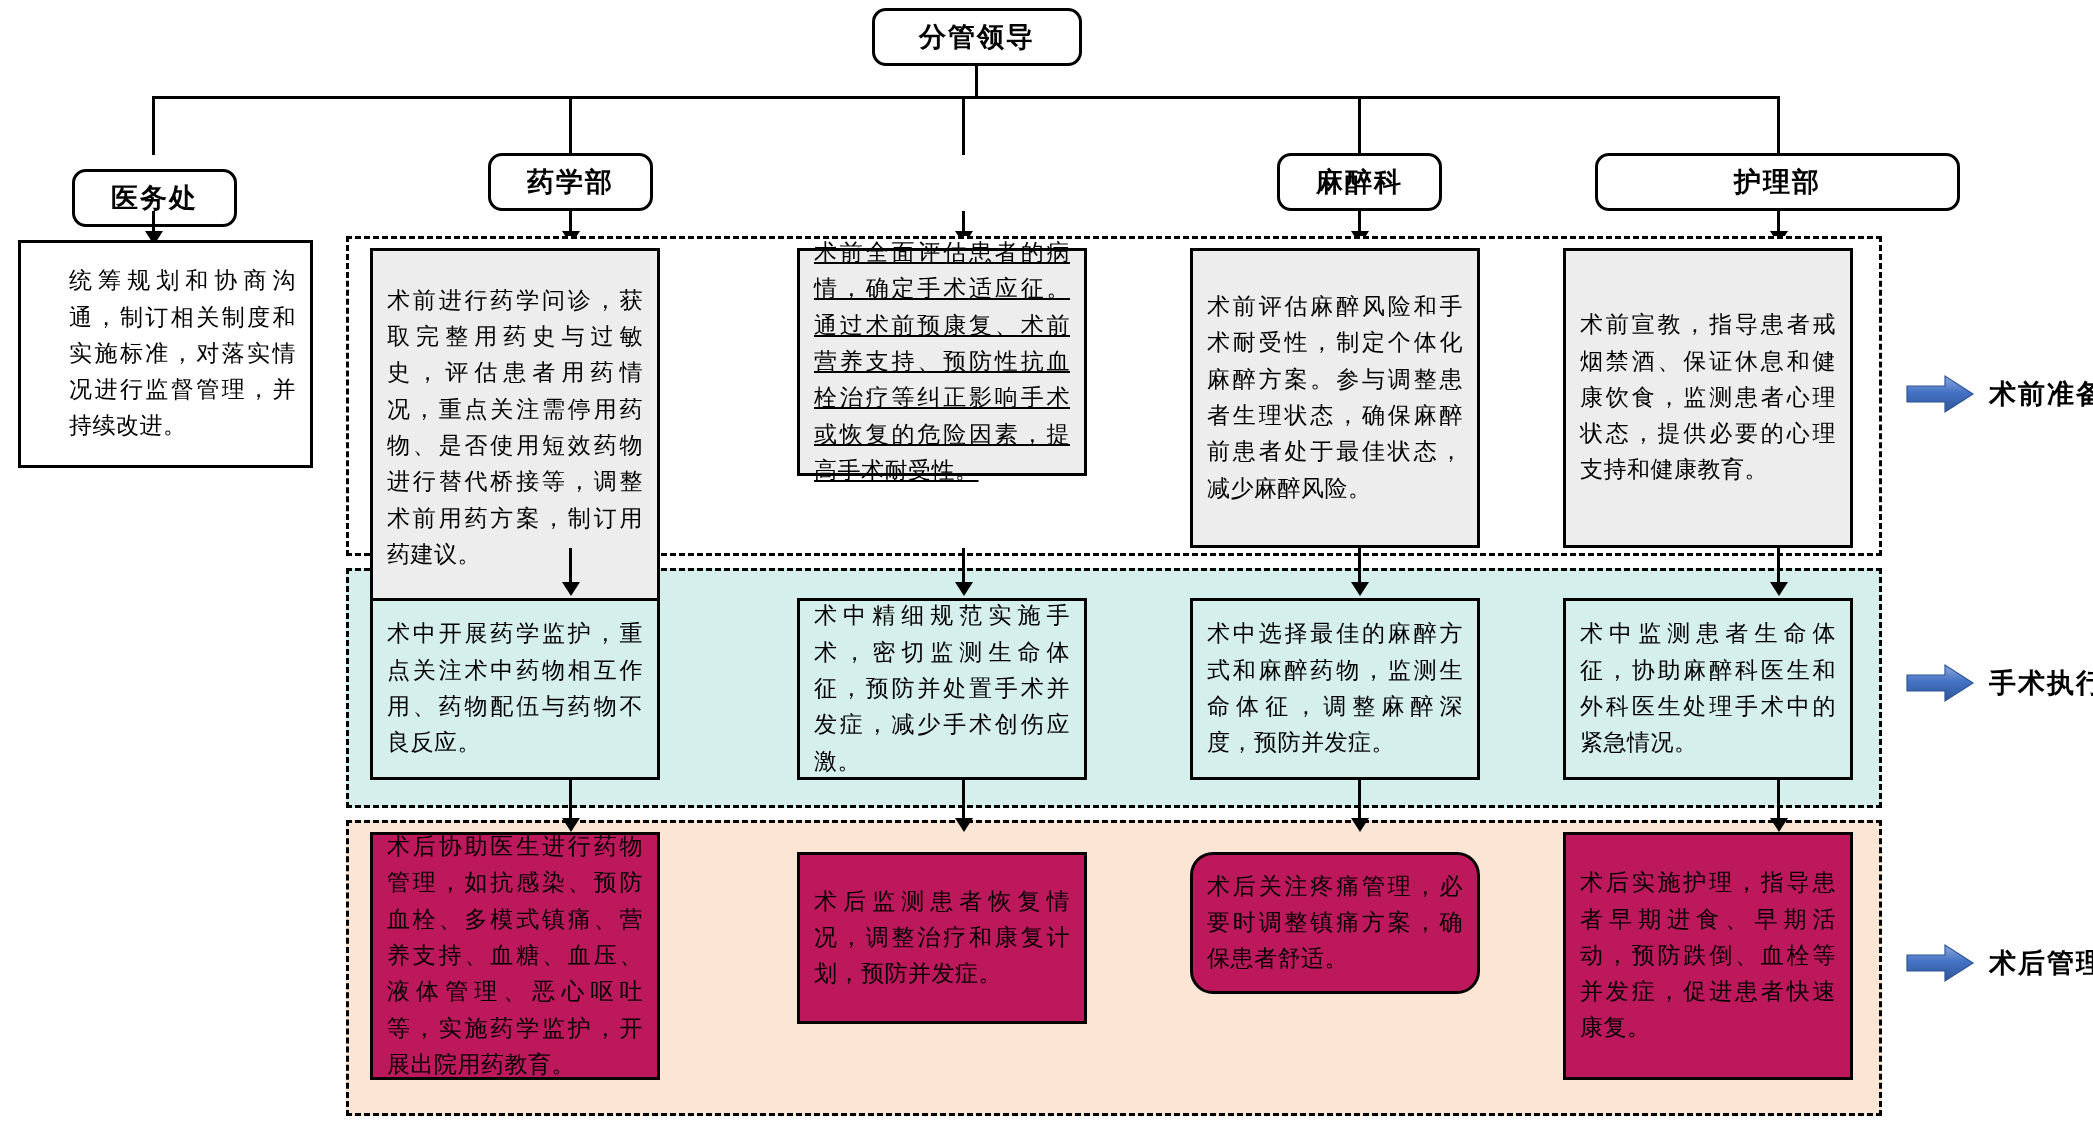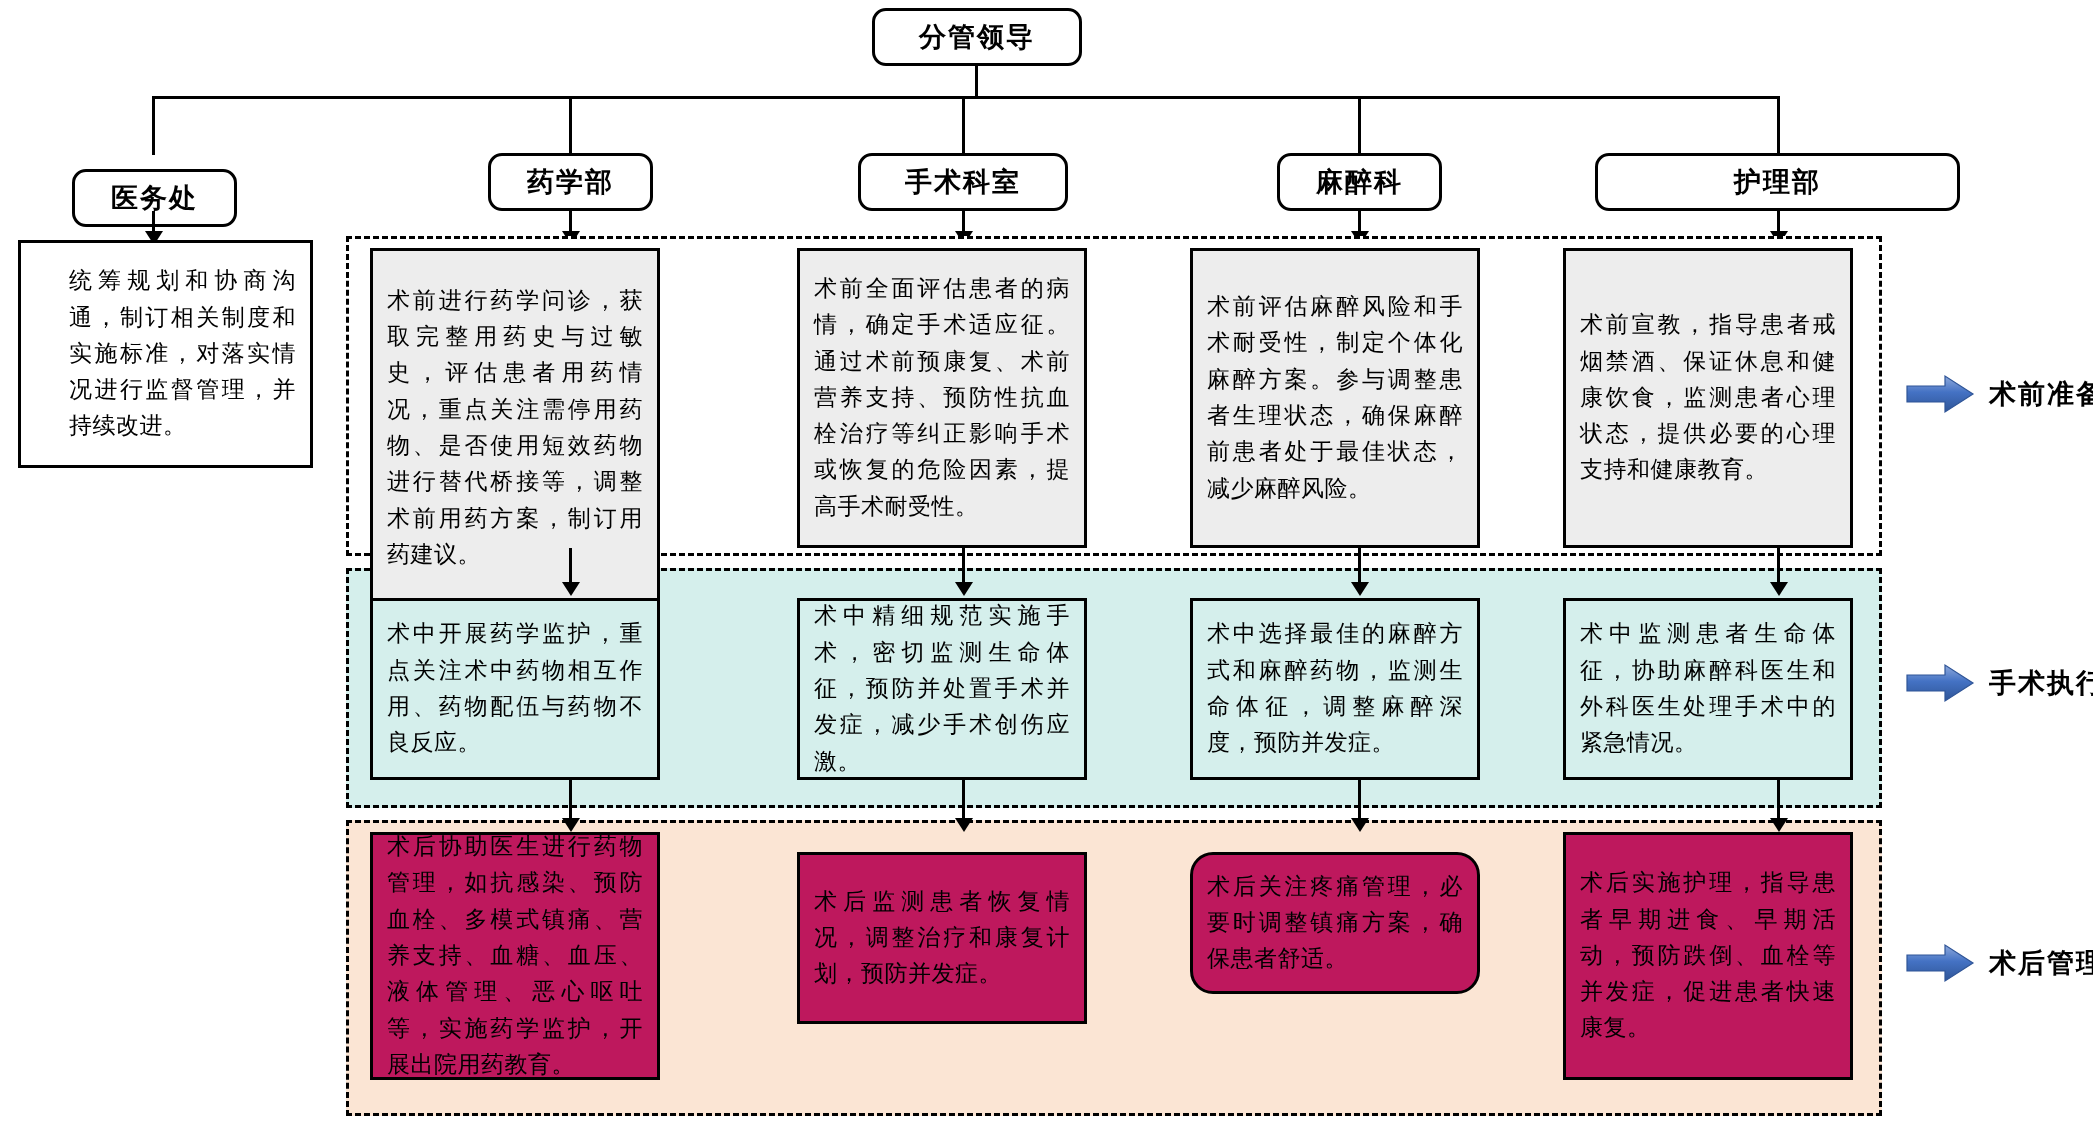--- a/index.html
+++ b/index.html
@@ -124,23 +124,20 @@
   <div class="line vline" style="left:962px; top:96px; width:3px; height:59px;"></div>
   <div class="line vline" style="left:1358px; top:96px; width:3px; height:59px;"></div>
   <div class="line vline" style="left:1777px; top:96px; width:3px; height:59px;"></div>
 
   <div class="node" style="left:72px; top:153px; width:165px; height:58px;margin-top:16px;">
     <span>医务处</span>
   </div>
   <div class="node" style="left:488px; top:153px; width:165px; height:58px;">
     <span>药学部</span>
   </div>
-  <div class="node" style="left:858px; top:153px; width:210px; height:58px;">
-    <span>手术科室</span>
-  </div>
   <div class="node" style="left:1277px; top:153px; width:165px; height:58px;">
     <span>麻醉科</span>
   </div>
   <div class="node" style="left:1595px; top:153px; width:365px; height:58px;text-align:right;">
     <span>护理部</span>
   </div>
 
   <div class="line vline" style="left:152px; top:211px; width:3px; height:23px;"></div>
   <div class="arrowhead" style="left:145px; top:231px;"></div>
 
@@ -161,21 +158,21 @@
   <div class="band postop" style="left:346px; top:820px; width:1536px; height:296px;"></div>
 
   <div class="cbox plain" style="left:18px; top:240px; width:295px; height:228px;">
     <div class="txt">统筹规划和协商沟通，制订相关制度和实施标准，对落实情况进行监督管理，并持续改进。</div>
   </div>
 
   <div class="cbox preop" style="left:370px; top:248px; width:290px; height:360px;">
     <div class="txt">术前进行药学问诊，获取完整用药史与过敏史，评估患者用药情况，重点关注需停用药物、是否使用短效药物进行替代桥接等，调整术前用药方案，制订用药建议。</div>
   </div>
 
-  <div class="cbox preop" style="left:797px; top:248px; width:290px; height:300px;">
+  <div class="cbox preop" style="left:797px; top:248px; width:290px; height:228px;text-decoration:underline;">
     <div class="txt">术前全面评估患者的病情，确定手术适应征。通过术前预康复、术前营养支持、预防性抗血栓治疗等纠正影响手术或恢复的危险因素，提高手术耐受性。</div>
   </div>
 
   <div class="cbox preop" style="left:1190px; top:248px; width:290px; height:300px;">
     <div class="txt">术前评估麻醉风险和手术耐受性，制定个体化麻醉方案。参与调整患者生理状态，确保麻醉前患者处于最佳状态，减少麻醉风险。</div>
   </div>
 
   <div class="cbox preop" style="left:1563px; top:248px; width:290px; height:300px;">
     <div class="txt">术前宣教，指导患者戒烟禁酒、保证休息和健康饮食，监测患者心理状态，提供必要的心理支持和健康教育。</div>
   </div>

